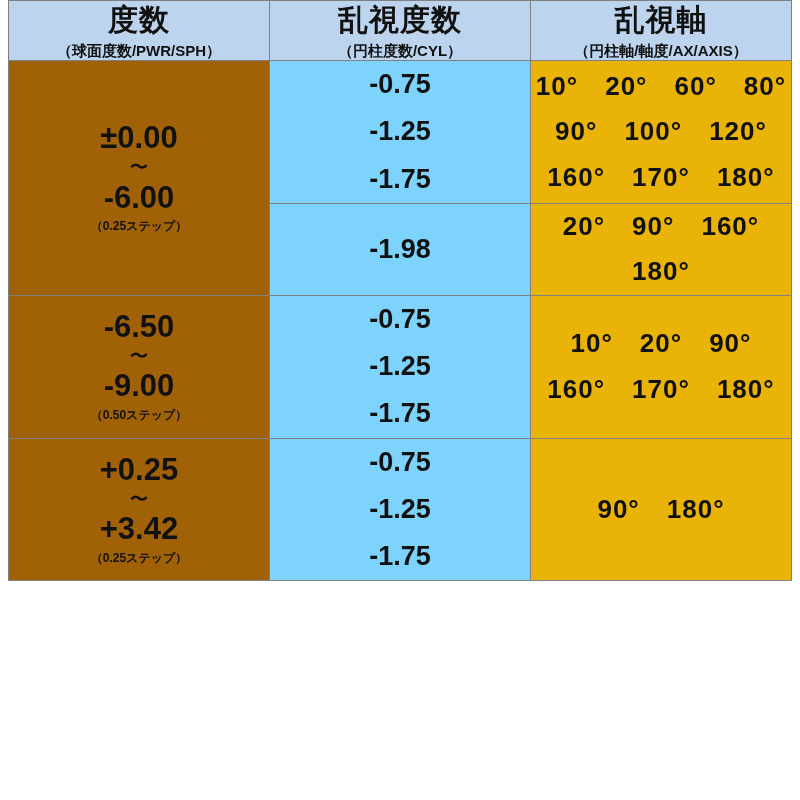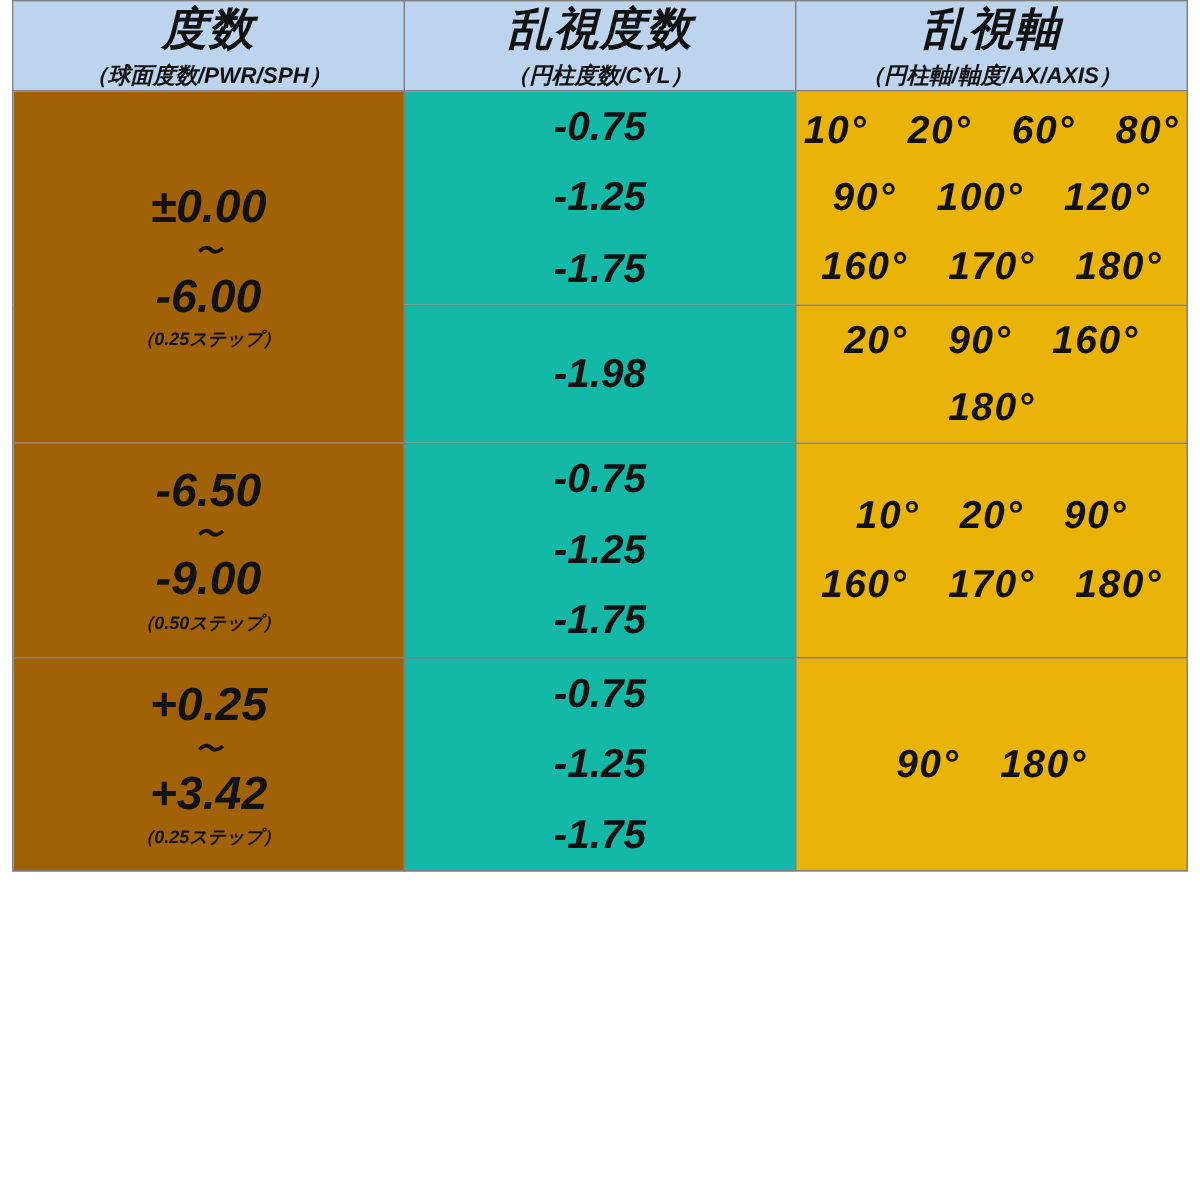--- a/index.html
+++ b/index.html
@@ -33,21 +33,20 @@
     border-collapse: collapse;
     width: 784px;
     margin: 0 auto;
     table-layout: fixed;
   }
   table.spec th, table.spec td {
     border: 1px solid #808080;
     text-align: center;
     vertical-align: middle;
     padding: 0;
-    font-style: italic;
   }
   thead th {
     background: #bcd4ee;
     padding: 12px 4px 14px 4px;
   }
   .hdr-main {
     display: block;
     font-size: 30px;
     font-weight: bold;
     letter-spacing: 1px;
@@ -83,21 +82,21 @@
   }
   .pw-step {
     display: block;
     font-size: 12px;
     font-weight: bold;
     margin-top: 3px;
     color: #111111;
   }
   td.cyl-cell {
     width: 190px;
-    background: #14b8a6;
+    background: #7dd3fc;
   }
   .cyl-val {
     display: block;
     font-size: 27px;
     font-weight: bold;
     line-height: 1.75;
     color: #111111;
   }
   td.axis-cell {
     background: #eab308;

